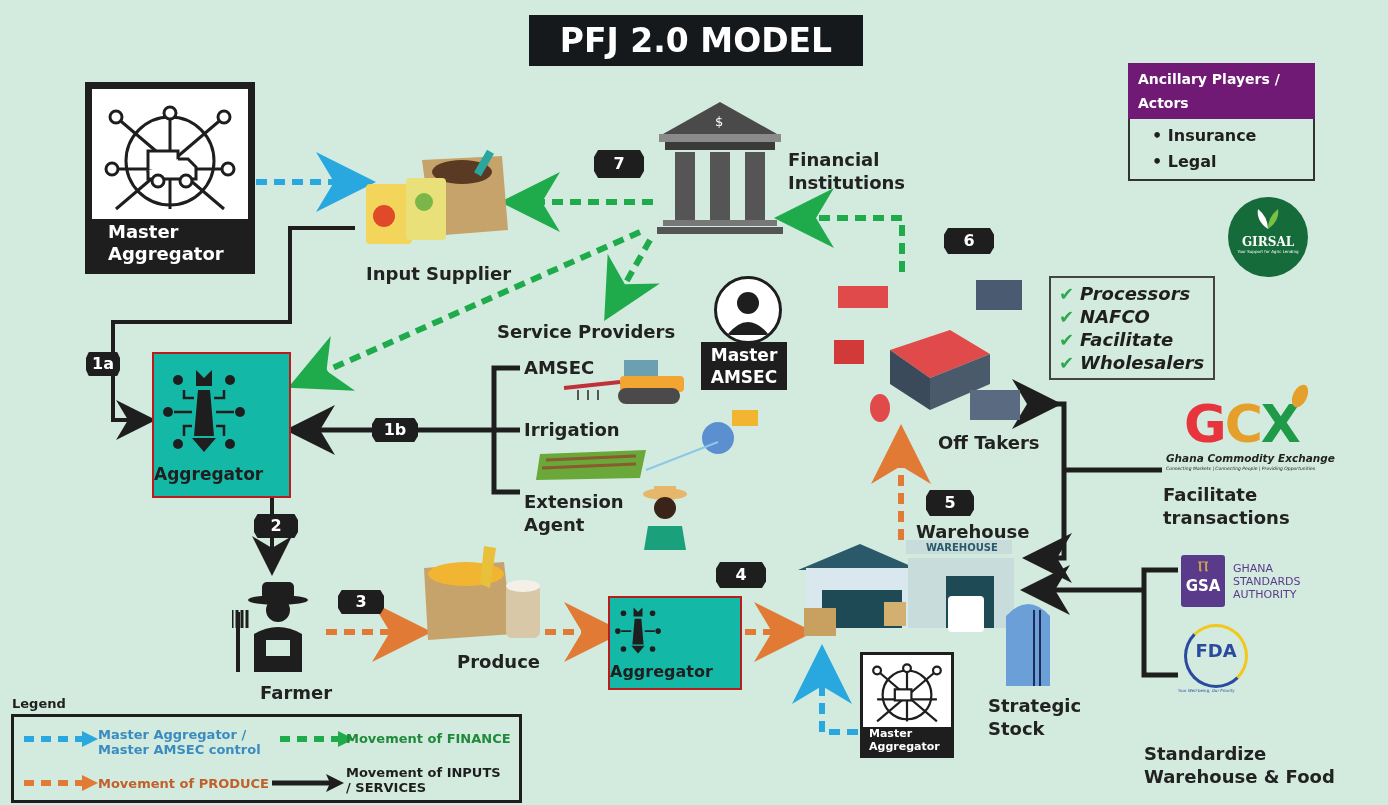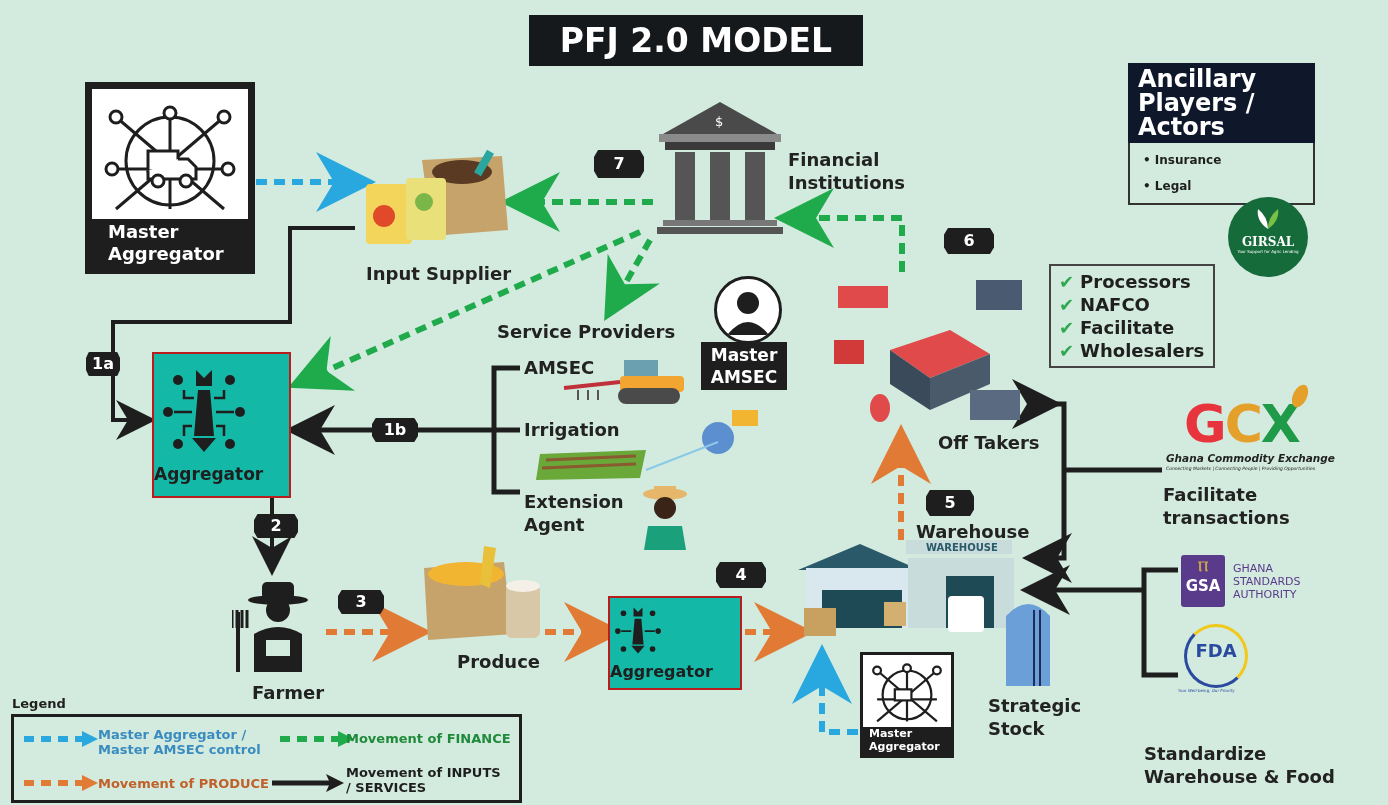--- a/index.html
+++ b/index.html
@@ -10,22 +10,22 @@
   svg#wires{position:absolute;left:0;top:0;width:1388px;height:805px;}
   .lbl{font-weight:bold;font-size:18px;color:#222;line-height:23px;}
   .badge{background:#1e1e1e;color:#fff;font-weight:bold;font-size:16px;text-align:center;border-radius:4px;
     clip-path:polygon(8% 0,92% 0,100% 25%,100% 75%,92% 100%,8% 100%,0 75%,0 25%);}
   .mabox{background:#1e1e1e;border:1px solid #1e1e1e;}
   .mabox .ico{background:#fff;}
   .mabox .cap{color:#fff;font-weight:bold;}
   .aggbox{background:#14b8a6;border:2px solid #b91c1c;text-align:left;}
   .legend-box{border:3px solid #1e1e1e;}
   .leg-txt{font-weight:bold;font-size:13px;line-height:15px;}
-  .anc-head{background:#0f172a;color:#fff;font-weight:bold;font-size:24px;line-height:24px;padding:4px 10px;}
-  .anc-body{border:2px solid #333;border-top:none;font-weight:bold;font-size:12px;line-height:26px;padding:4px 13px;}
+  .anc-head{background:#701a75;color:#fff;font-weight:bold;font-size:14px;line-height:24px;padding:4px 10px;}
+  .anc-body{border:2px solid #333;border-top:none;font-weight:bold;font-size:16px;line-height:26px;padding:4px 22px;}
   .chk{color:#2fa84f;margin-right:6px;}
   .offbox{border:2px solid #444;padding:4px 8px;font-weight:bold;font-size:18px;line-height:23px;}
 </style>
 </head>
 <body>
 
 <svg id="wires" viewBox="0 0 1388 805">
   <defs>
     <marker id="mb" markerWidth="10" markerHeight="10" refX="6" refY="5" orient="auto">
         <path d="M0,0 L10,5 L0,10 L3,5 z" fill="#1e1e1e"></path>
@@ -193,21 +193,21 @@
         <ellipse cx="46" cy="20" rx="30" ry="5"></ellipse>
         <rect x="30" y="2" width="32" height="18" rx="5"></rect>
         <circle cx="46" cy="30" r="12"></circle>
         <path d="M22,92 L22,54 Q46,40 70,54 L70,92 Z"></path>
         <rect x="4" y="32" width="4" height="60"></rect>
         <path d="M0,30 l0,18 M5,30 l0,18 M10,30 l0,18 M15,30 l0,18" stroke="#1e1e1e" stroke-width="3"></path>
       </g>
       <rect x="34" y="60" width="24" height="16" fill="#d3ebde"></rect>
     </svg>
 </div>
-<div class="abs lbl" style="left:252px;top:681px;">Farmer</div>
+<div class="abs lbl" style="left:260px;top:681px;">Farmer</div>
 
 <div class="abs" style="left:414px;top:544px;width:140px;height:100px;">
   <svg viewBox="0 0 140 100" width="140" height="100">
       <path d="M10,24 L90,18 L98,90 L14,96 Z" fill="#c6a36a"></path>
       <ellipse cx="52" cy="30" rx="38" ry="12" fill="#f2b531"></ellipse>
       <path d="M70,2 L82,4 L76,44 L66,40 Z" fill="#e8c03a"></path>
       <rect x="92" y="40" width="34" height="54" rx="6" fill="#d8c8a8"></rect>
       <ellipse cx="109" cy="42" rx="17" ry="6" fill="#f4f0e8"></ellipse>
     </svg>
 </div>
@@ -284,21 +284,21 @@
       <path d="M100,108 L160,84 L160,114 L100,140 Z" fill="#4a5a6a"></path>
       <rect x="8" y="16" width="50" height="22" fill="#e04a4a"></rect>
       <rect x="146" y="10" width="46" height="30" fill="#4a5a70"></rect>
       <rect x="140" y="120" width="50" height="30" fill="#5a6a80"></rect>
       <rect x="4" y="70" width="30" height="24" fill="#d23a3a"></rect>
       <ellipse cx="50" cy="138" rx="10" ry="14" fill="#e04a4a"></ellipse>
     </svg>
 </div>
 <div class="abs lbl" style="left:938px;top:431px;">Off Takers</div>
 
-<div class="abs offbox" style="left:1049px;top:264px;width:146px;">
+<div class="abs offbox" style="left:1049px;top:276px;width:146px;font-style:italic;">
   <div><span class="chk">✔</span><span>Processors</span></div>
   <div><span class="chk">✔</span><span>NAFCO</span></div>
   <div><span class="chk">✔</span><span>Facilitate</span></div>
   <div><span class="chk">✔</span><span>Wholesalers</span></div>
 </div>
 
 <div class="abs" style="left:1128px;top:63px;width:187px;">
   <div class="anc-head">Ancillary Players / Actors</div>
   <div class="anc-body">
     <div>• <span>Insurance</span></div>

